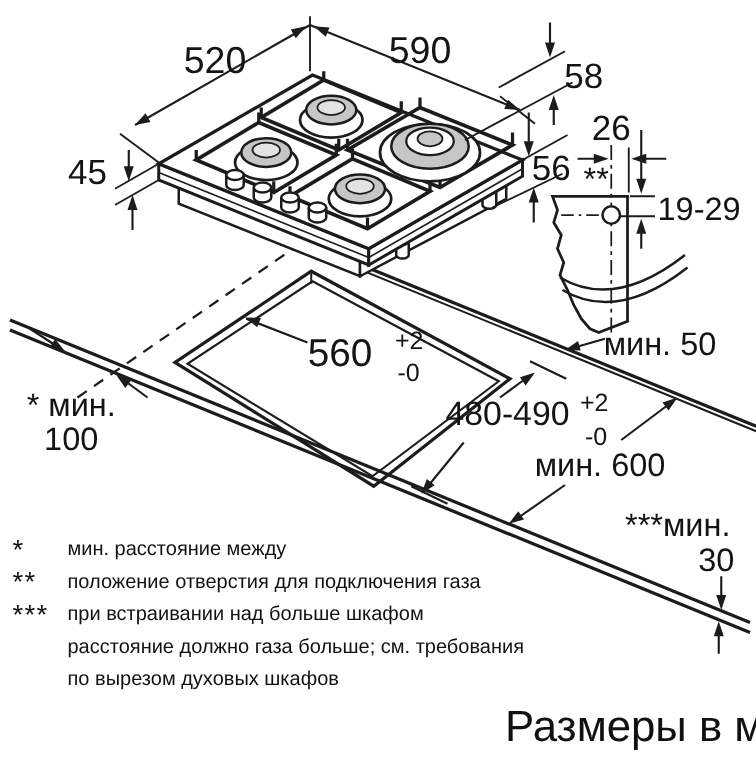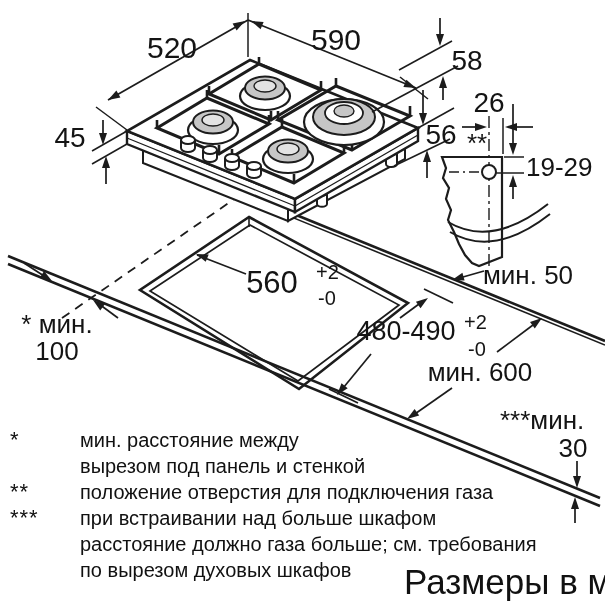--- a/index.html
+++ b/index.html
@@ -2,21 +2,21 @@
 <html><head>
 <meta charset="utf-8">
 <style>
   html,body{margin:0;padding:0;background:#ffffff;}
   body{width:605px;height:612px;position:relative;font-family:"Liberation Sans",sans-serif;color:#111;overflow:hidden;}
   .stage{position:absolute;left:0;top:0;width:605px;height:612px;}
   svg text{font-family:"Liberation Sans",sans-serif;fill:#141414;stroke:none;}
   .footnotes{position:absolute;left:10px;top:427px;width:592px;}
   .fn-row{display:flex;align-items:flex-start;}
   .fn-marker{width:44px;font-size:22px;line-height:26px;letter-spacing:1px;flex:none;}
-  .fn-lines{font-size:20px;line-height:26px;white-space:nowrap;margin-left:26px;}
+  .fn-lines{font-size:16px;line-height:26px;white-space:nowrap;}
   .units{position:absolute;left:404px;top:562px;font-size:35px;white-space:nowrap;}
 </style>
 </head>
 <body>
 
 <div class="stage">
 <svg width="605" height="612" viewBox="0 0 605 612">
 
   <g stroke="#1c1c1c" fill="none">
     <line x1="8" y1="256" x2="600" y2="498" stroke-width="2.6"></line>
@@ -225,21 +225,20 @@
     <text x="441" y="144" font-size="28" text-anchor="middle">56</text>
   </g>
 </svg>
 </div>
 
 <div class="footnotes">
   <div class="fn-row">
     <div class="fn-marker">*</div>
     <div class="fn-lines">
       <div>мин. расстояние между</div>
-      <div>вырезом под панель и стенкой</div>
     </div>
   </div>
   <div class="fn-row">
     <div class="fn-marker">**</div>
     <div class="fn-lines">
       <div>положение отверстия для подключения газа</div>
     </div>
   </div>
   <div class="fn-row">
     <div class="fn-marker">***</div>

